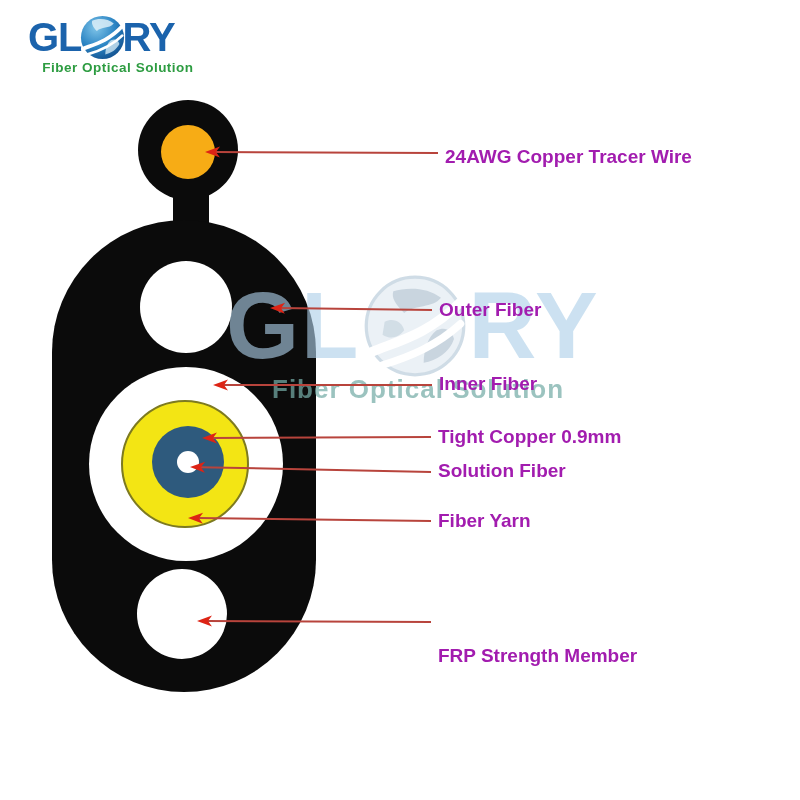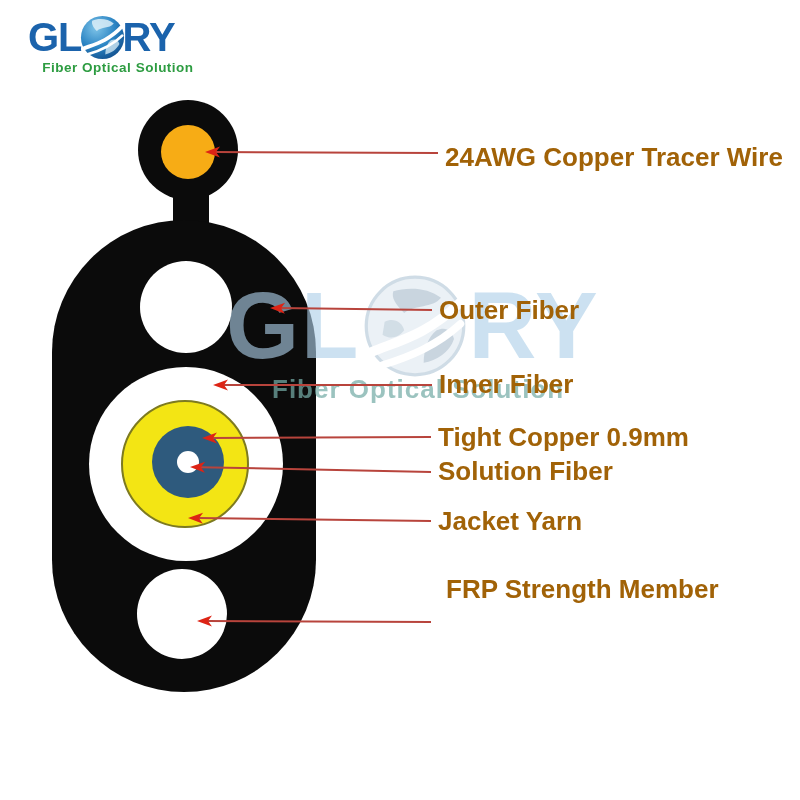--- a/index.html
+++ b/index.html
@@ -31,21 +31,21 @@
 
   
   .wm-brand{left:226px;top:272px;display:flex;align-items:center;height:108px;
     font-weight:bold;font-size:94px;letter-spacing:2px;color:rgba(173,206,232,0.62);white-space:nowrap;}
   .wm-brand svg{width:104px;height:104px;margin:0 2px;opacity:.8;}
   .wm-tagline{left:272px;top:374px;font-weight:bold;font-size:26px;letter-spacing:1px;
     color:rgba(116,172,166,0.72);white-space:nowrap;}
 
   
   #leader-svg{left:0;top:0;width:800px;height:800px;pointer-events:none;}
-  .part-label{position:absolute;font-size:26px;font-weight:bold;color:#a16207;
+  .part-label{position:absolute;font-size:19px;font-weight:bold;color:#a21caf;
     height:28px;line-height:28px;white-space:nowrap;}
 </style>
 </head>
 <body>
 
 <div class="stage">
 
   <div>
     <div class="abs black circle tracer-jacket"></div>
     <div class="abs circle tracer-core"></div>
@@ -89,22 +89,22 @@
       <line x1="206.99990868705686" y1="621.0427346525088" x2="431" y2="622" stroke="#b8443c" stroke-width="2"></line>
       <polygon points="197,621 211.97635897170542,626.5640517566445 207.99989955576254,621.0470081177597 212.0233670894651,615.564152200882" fill="#dd2415"></polygon>
     </svg>
 
   <div id="labels-layer">
       <div class="part-label" style="left: 445px; top: 143px;">24AWG Copper Tracer Wire</div>
       <div class="part-label" style="left: 439px; top: 296px;">Outer Fiber</div>
       <div class="part-label" style="left: 439px; top: 370px;">Inner Fiber</div>
       <div class="part-label" style="left: 438px; top: 423px;">Tight Copper 0.9mm</div>
       <div class="part-label" style="left: 438px; top: 457px;">Solution Fiber</div>
-      <div class="part-label" style="left: 438px; top: 507px;">Jacket Yarn</div>
-      <div class="part-label" style="left: 438px; top: 575px; margin-left: 8px;">FRP Strength Member</div>
+      <div class="part-label" style="left: 438px; top: 507px;">Fiber Yarn</div>
+      <div class="part-label" style="left: 438px; top: 642px;">FRP Strength Member</div>
     </div>
 
   <div class="abs logo">
     <div class="logo-brand">
       <span>GL</span>
       <svg viewBox="0 0 48 48">
         <defs>
           <radialGradient id="gblue" cx="35%" cy="28%" r="80%">
             <stop offset="0%" stop-color="#7fc4e8"></stop>
             <stop offset="55%" stop-color="#2c85c4"></stop>

